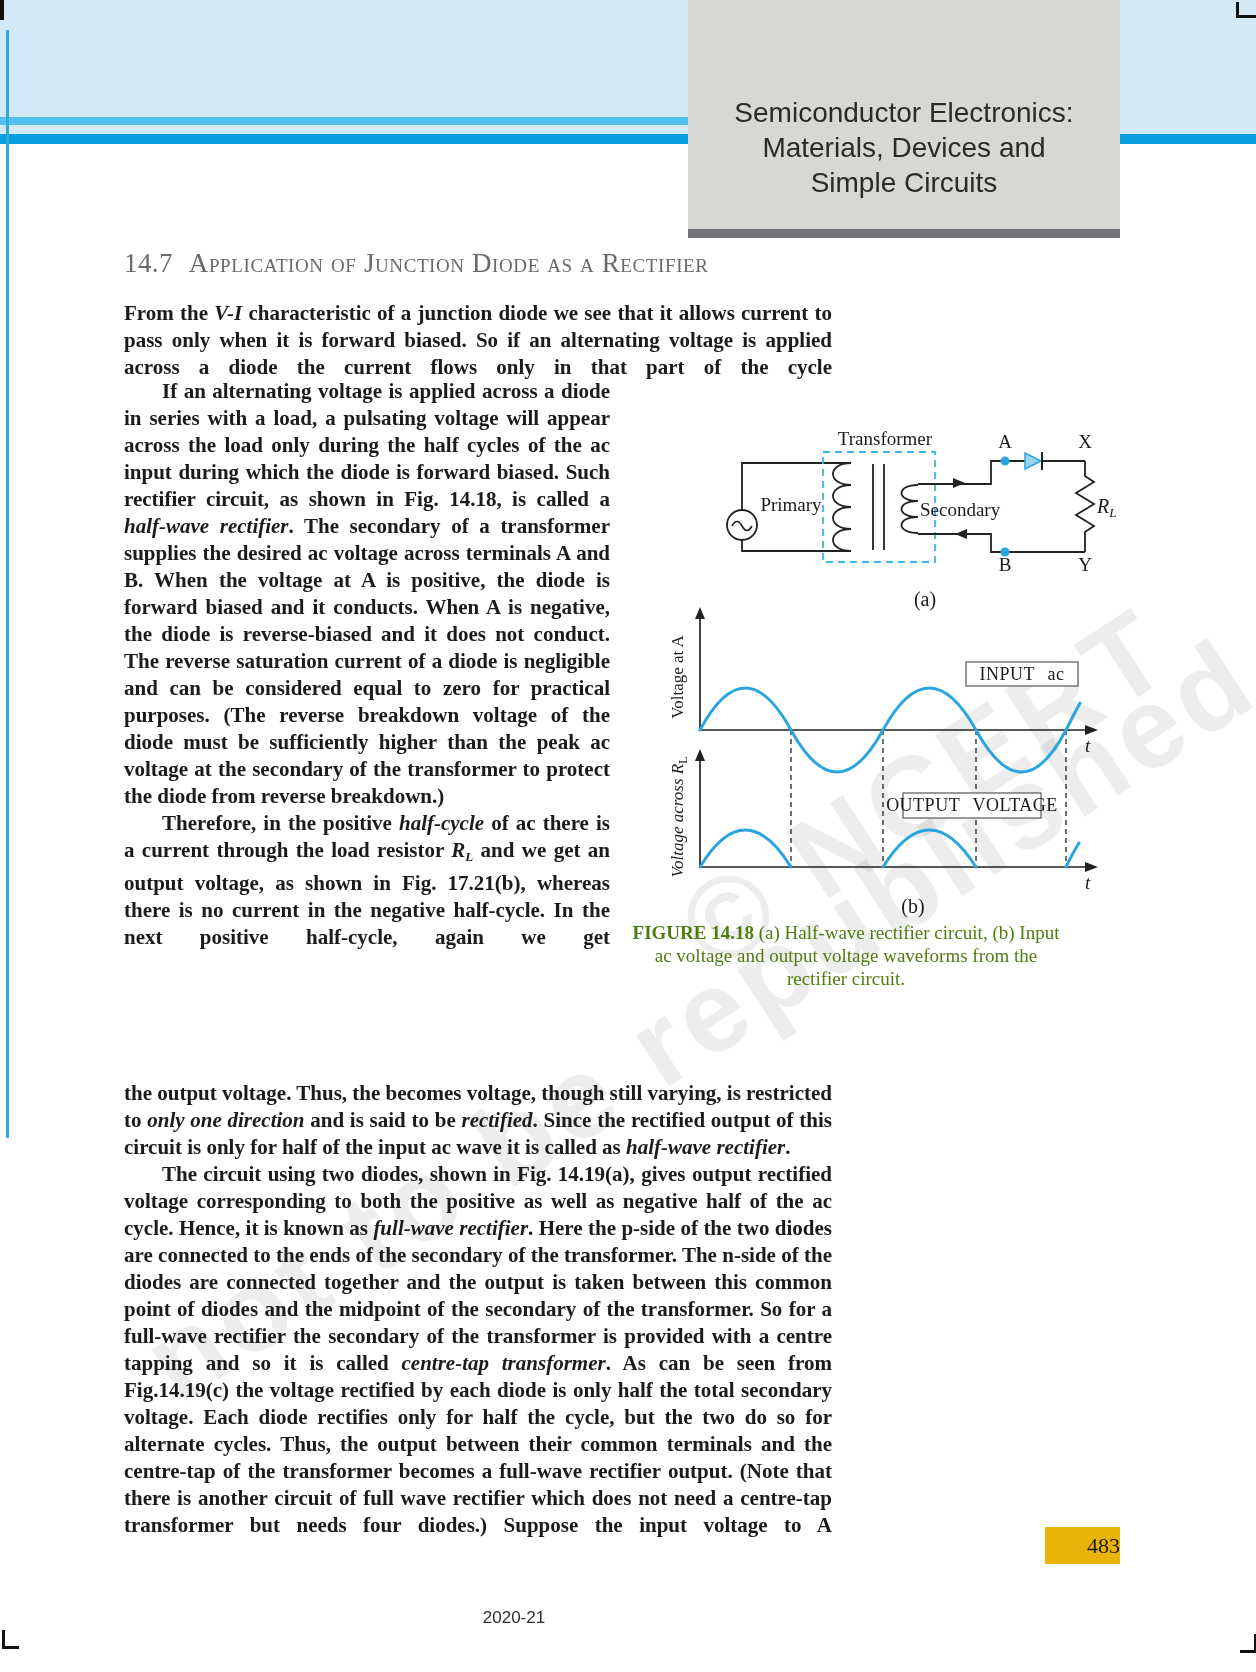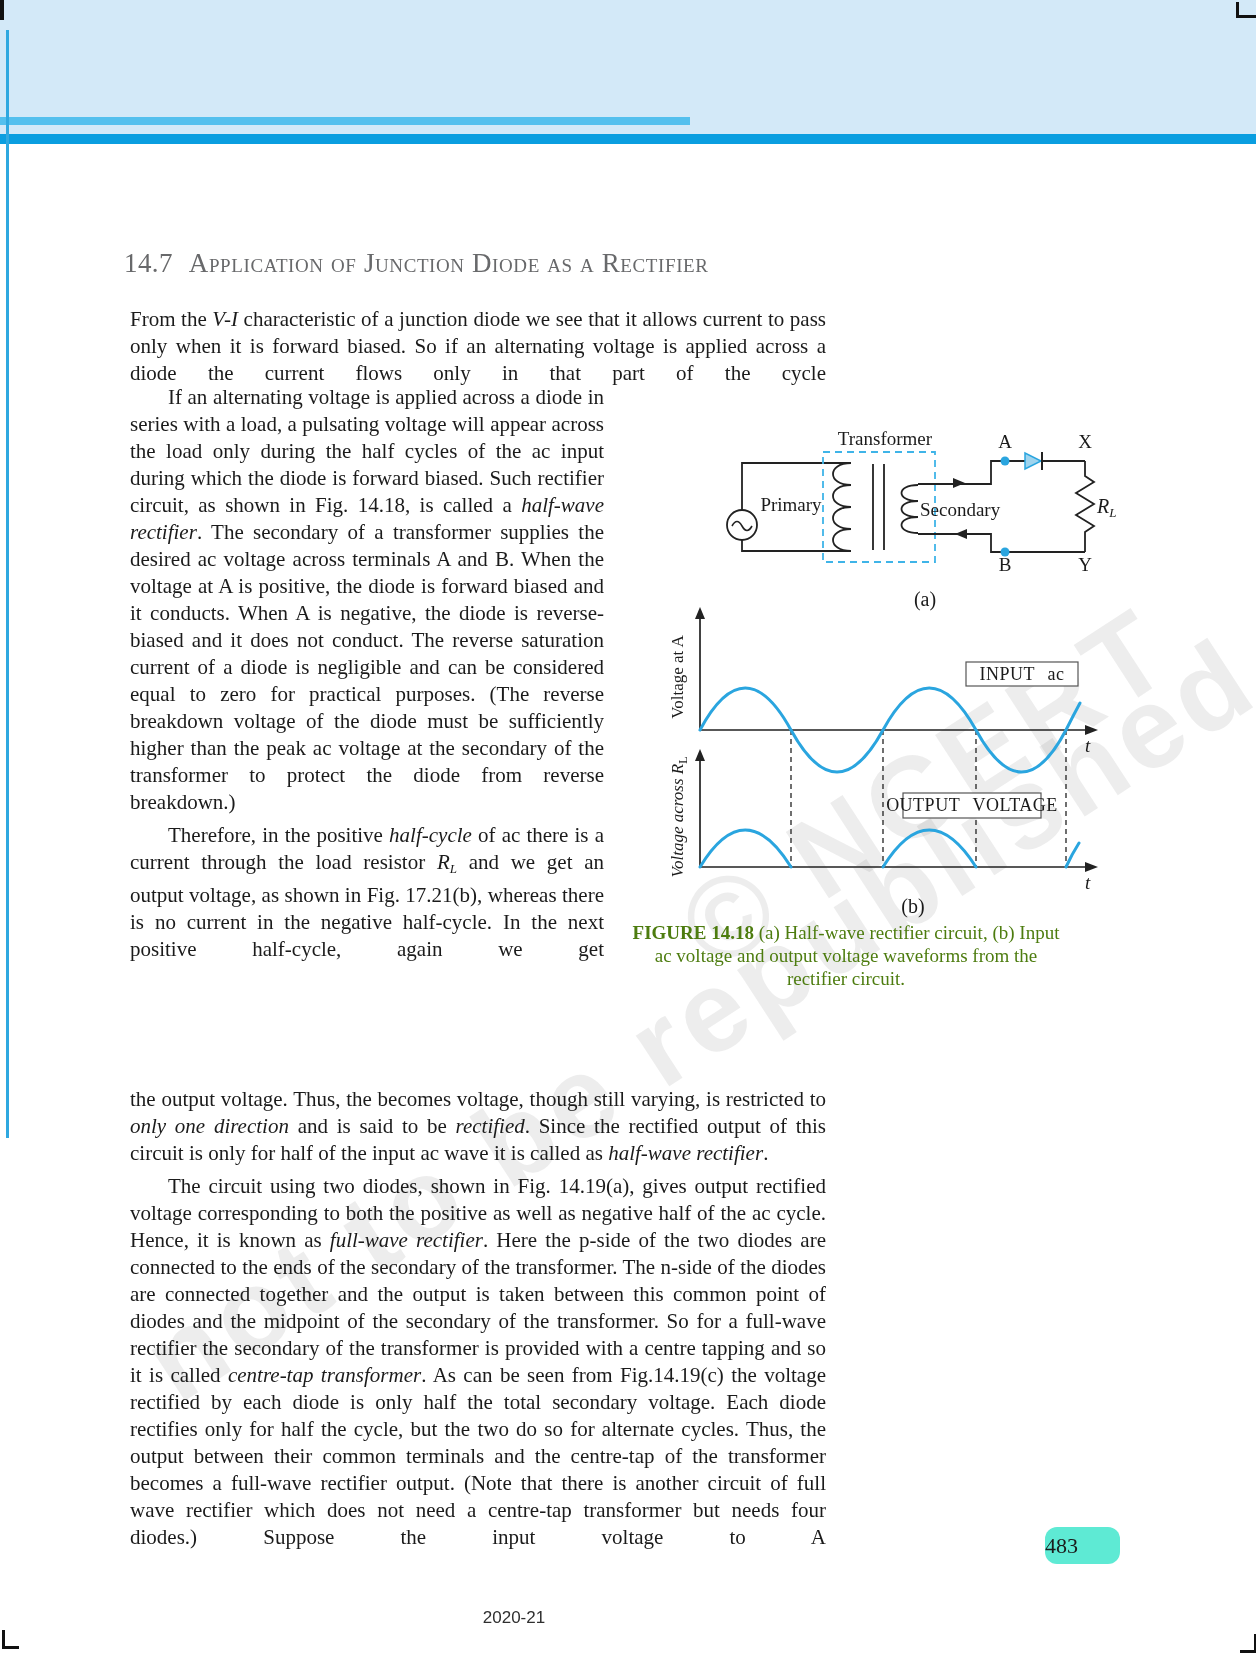--- a/index.html
+++ b/index.html
@@ -28,55 +28,62 @@
   
   .section-heading{position:absolute;left:124px;top:248px;z-index:1;font-weight:normal;color:#68696b;
       font-size:27px;letter-spacing:0.4px;}
   .section-heading .num{margin-right:16px;}
   .section-heading .ttl{font-variant:small-caps;letter-spacing:0.6px;}
   
   .tblock{position:absolute;z-index:1;font-size:21px;line-height:27px;text-align:justify;}
   #block-a{left:124px;top:300px;width:708px;}
   #block-b{left:124px;top:378px;width:486px;}
   #block-c{left:124px;top:1080px;width:708px;}
-  .tblock p{margin:6px;}
+  .tblock p{margin:0;font-weight:bold;}
   .tblock p.ind{text-indent:38px;}
   .tblock p.cont{text-indent:0;}
   .tblock p.fj{text-align-last:justify;}
   .i{font-style:italic;}
   .b{font-weight:bold;}
   .sub{font-size:13px;vertical-align:-4px;}
   
   .figure{position:absolute;left:623px;top:390px;width:517px;height:628px;z-index:1;}
   .fig-sub{position:absolute;width:60px;text-align:center;font-size:20px;}
   .fig-sub-a{left:272px;top:198px;}
   .caption{position:absolute;left:0;top:531px;width:446px;text-align:center;color:#4d7c0f;
            font-size:19px;line-height:23px;}
   svg text{font-family:"Liberation Serif",serif;fill:#1b1b1b;}
   svg .lbl{font-size:19px;}
   svg .boxlbl{font-size:18px;word-spacing:8px;letter-spacing:0.5px;}
   svg .axis-lbl{font-size:17px;}
   svg .it{font-style:italic;}
   
-  .page-num{position:absolute;left:1045px;top:1527px;width:75px;height:37px;background:#5eead4;
-            text-align:left;line-height:37px;font-size:22px;z-index:1;border-radius:12px;}
+  .page-num{position:absolute;left:1045px;top:1527px;width:75px;height:37px;background:#eab308;
+            text-align:right;line-height:37px;font-size:22px;z-index:1;}
   .footer{position:absolute;left:0;top:1608px;width:1028px;text-align:center;z-index:1;
           font-family:"Liberation Sans",sans-serif;font-size:17px;color:#2f2f2f;}
 </style>
 </head>
 <body>
 
 <div id="page">
 
   <div class="wm wm1">© NCERT</div>
   <div class="wm wm2">not to be republished</div>
 
   <div class="band-light"></div>
   <div class="stripe-mid"></div>
   <div class="stripe-dark"></div>
+  <div class="title-box">
+    <div class="tl-wrap">
+      <div class="tl">Semiconductor Electronics:</div>
+      <div class="tl">Materials, Devices and</div>
+      <div class="tl">Simple Circuits</div>
+    </div>
+  </div>
 
   <div class="tick-tl"></div>
   <div class="mark-tr"></div>
   <div class="mark-bl"></div>
   <div class="mark-br"></div>
   <div class="left-rule"></div>
 
   <div class="section-heading">
     <span class="num">14.7</span><span class="ttl">Application of Junction Diode as a Rectifier</span>
   </div>

